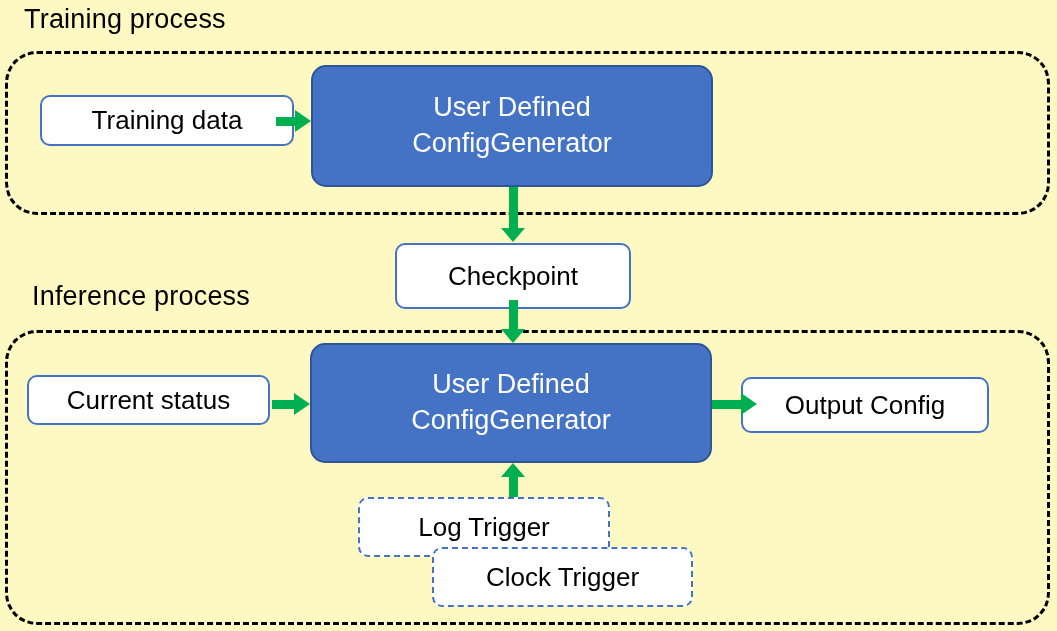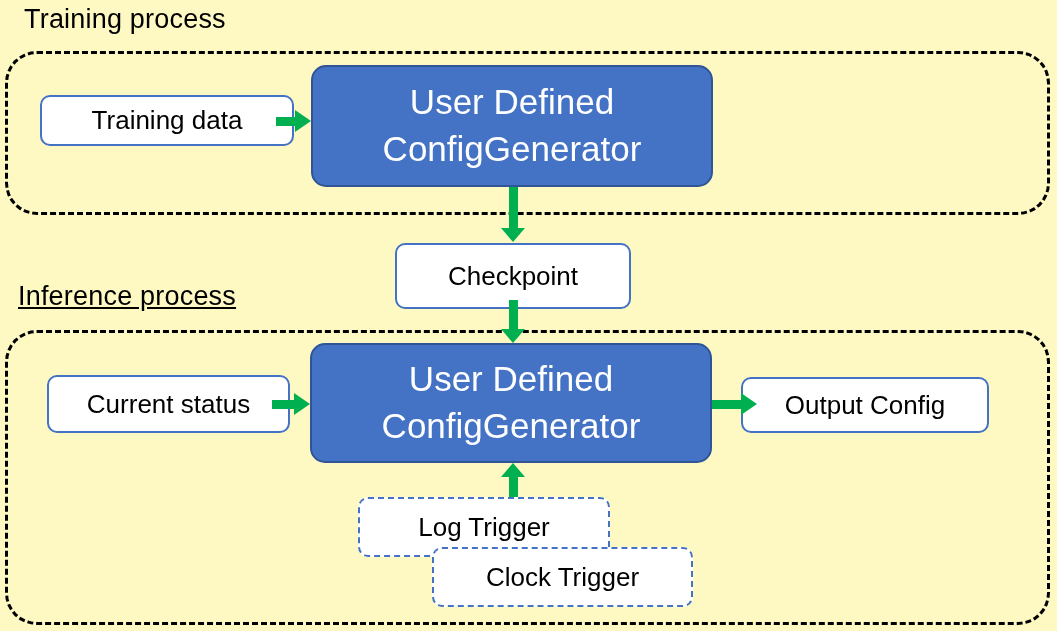--- a/index.html
+++ b/index.html
@@ -50,21 +50,21 @@
   .generator-box {
     position: absolute;
     background: var(--generator_fill, #4472C4);
     border: 2px solid var(--generator_border, #2F5597);
     border-radius: 15px;
     display: flex;
     flex-direction: column;
     align-items: center;
     justify-content: center;
     color: var(--text_light, #fff);
-    font-size: 35px;
+    font-size: 27px;
     line-height: 1.33;
     z-index: 2;
     text-align: center;
   }
 
   .trigger-box {
     position: absolute;
     background: #ffffff;
     border: 2px dashed var(--trigger_border, #4472C4);
     border-radius: 10px;
@@ -127,25 +127,25 @@
     <div class="head-down"></div>
   </div>
 
   <div class="io-box" style="left:395px; top:243px; width:236px; height:66px;">Checkpoint</div>
 
   <div class="arrow arrow-down" style="left:501px; top:300px;">
     <div class="shaft-v" style="height:29px;"></div>
     <div class="head-down"></div>
   </div>
 
-  <div class="section-title" style="left:18px; top:281px;text-decoration:underline;">Inference process</div>
+  <div class="section-title" style="left:32px; top:281px;">Inference process</div>
 
   <div class="dashed-container" style="left:5px; top:330px; width:1045px; height:295px;"></div>
 
-  <div class="io-box" style="left:27px; top:375px; width:243px; height:58px;margin-left:20px;">Current status</div>
+  <div class="io-box" style="left:27px; top:375px; width:243px; height:50px;">Current status</div>
 
   <div class="generator-box" style="left:310px; top:343px; width:402px; height:120px;">
     <span>User Defined</span>
     <span>ConfigGenerator</span>
   </div>
 
   <div class="io-box" style="left:741px; top:377px; width:248px; height:56px;">Output Config</div>
 
   <div class="arrow arrow-right" style="left:272px; top:393px;">
     <div class="shaft-h" style="width:22px;"></div>

